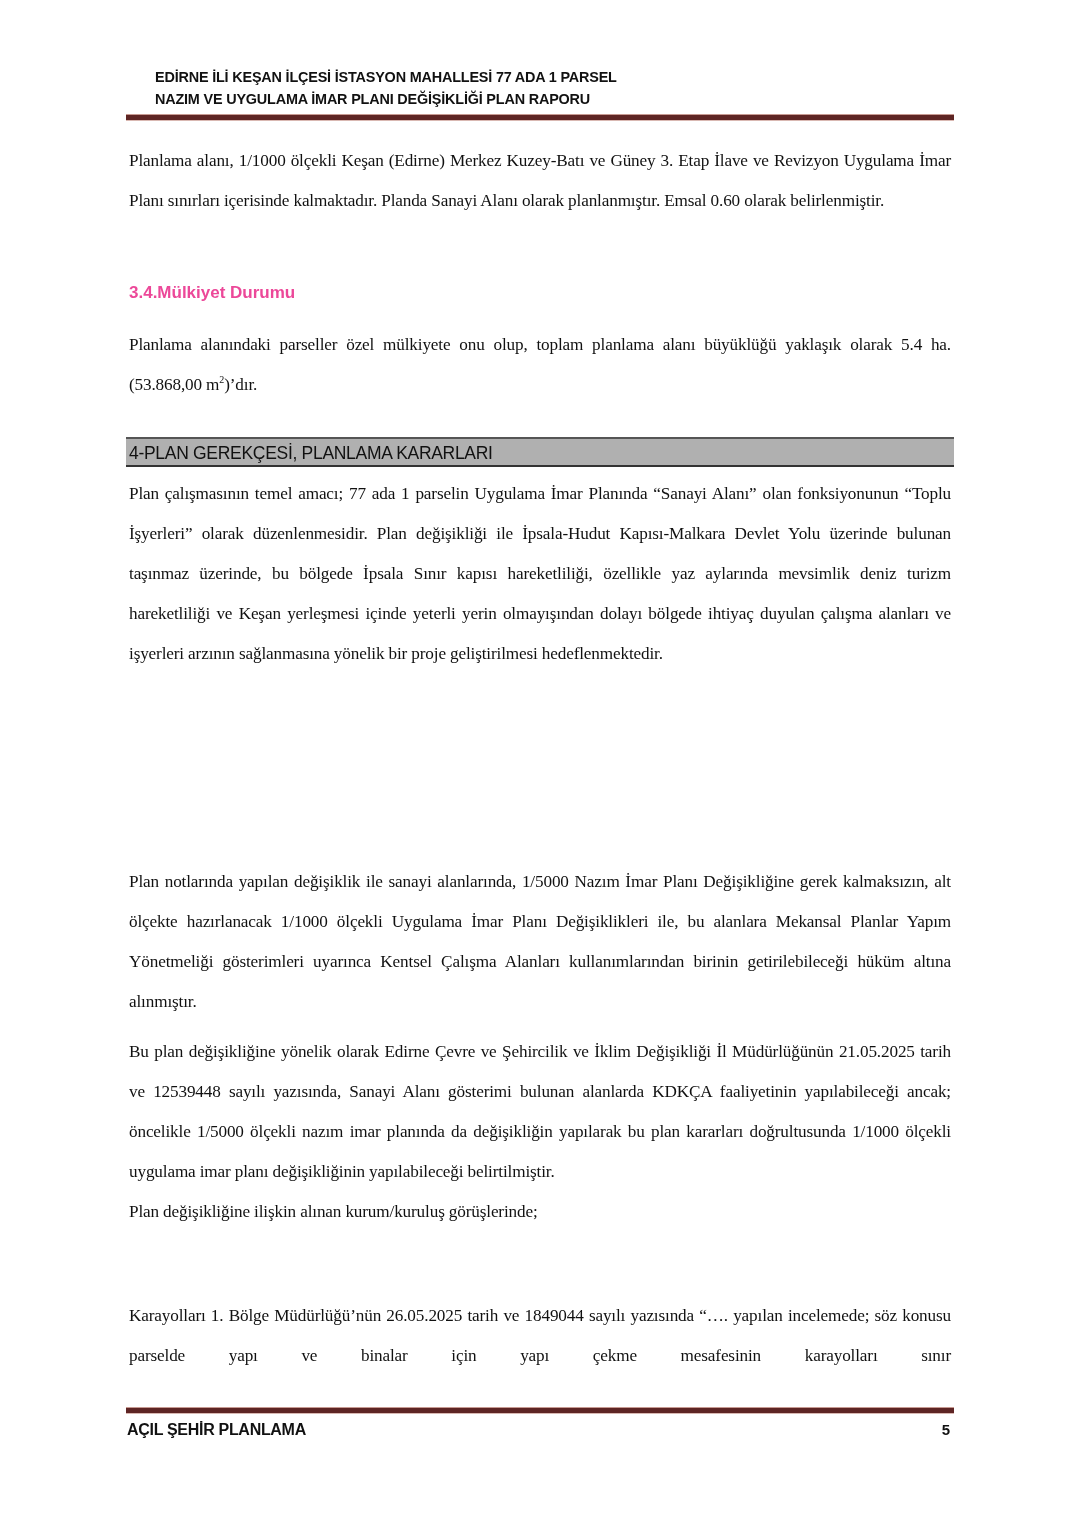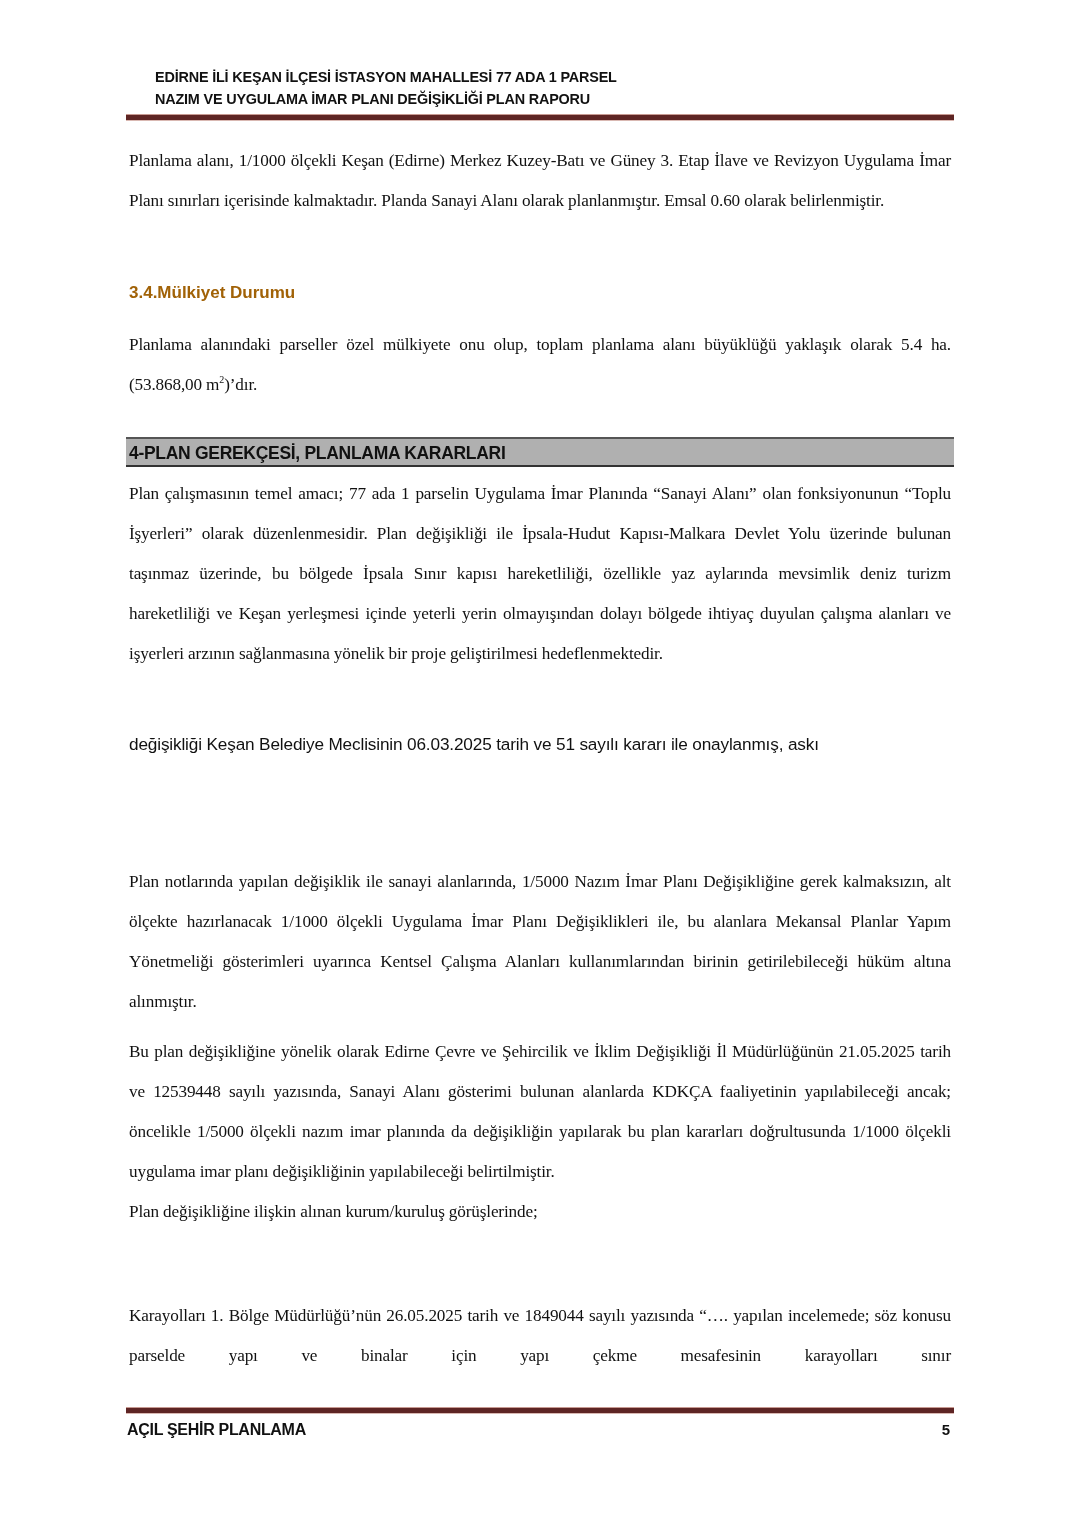--- a/index.html
+++ b/index.html
@@ -69,38 +69,38 @@
     }
     .left {
       text-align: left;
     }
     .sub-heading {
       position: absolute;
       left: 129px;
       font-weight: bold;
       font-size: 17px;
       line-height: 24px;
-      color: #a16207;
+      color: #ec4899;
     }
     .section-bar {
       position: absolute;
       left: 126px;
       top: 437px;
       width: 828px;
       height: 30px;
       background: #b0b0b0;
       border-top: 2px solid #555555;
       border-bottom: 2px solid #333333;
       box-sizing: border-box;
     }
     .section-bar span {
       position: absolute;
       left: 3px;
       top: 2px;
-      font-weight: bold;
+      font-weight: normal;
       font-size: 17.5px;
       line-height: 24px;
       color: #111;
       letter-spacing: -0.3px;
     }
     .footer-left {
       position: absolute;
       left: 127px;
       top: 1420px;
       font-weight: bold;
@@ -151,21 +151,20 @@
 
 <div class="section-bar">
   <span>4-PLAN GEREKÇESİ, PLANLAMA KARARLARI</span>
 </div>
 
 <div class="body-text" style="top:474px;">
   <p>Plan çalışmasının temel amacı; 77 ada 1 parselin Uygulama İmar Planında “Sanayi Alanı” olan fonksiyonunun “Toplu İşyerleri” olarak düzenlenmesidir. Plan değişikliği ile İpsala-Hudut Kapısı-Malkara Devlet Yolu üzerinde bulunan taşınmaz üzerinde, bu bölgede İpsala Sınır kapısı hareketliliği, özellikle yaz aylarında mevsimlik deniz turizm hareketliliği ve Keşan yerleşmesi içinde yeterli yerin olmayışından dolayı bölgede ihtiyaç duyulan çalışma alanları ve işyerleri arzının sağlanmasına yönelik bir proje geliştirilmesi hedeflenmektedir.</p>
 </div>
 
 <div class="body-text left" style="top:724px;">
-  <div>değişikliği Keşan Belediye Meclisinin 06.03.2025 tarih ve 51 sayılı kararı ile onaylanmış, askı</div>
 </div>
 
 <div class="body-text" style="top:862px;">
   <p>Plan notlarında yapılan değişiklik ile sanayi alanlarında, 1/5000 Nazım İmar Planı Değişikliğine gerek kalmaksızın, alt ölçekte hazırlanacak 1/1000 ölçekli Uygulama İmar Planı Değişiklikleri ile, bu alanlara Mekansal Planlar Yapım Yönetmeliği gösterimleri uyarınca Kentsel Çalışma Alanları kullanımlarından birinin getirilebileceği hüküm altına alınmıştır.</p>
 </div>
 
 <div class="body-text" style="top:1032px;">
   <p>Bu plan değişikliğine yönelik olarak Edirne Çevre ve Şehircilik ve İklim Değişikliği İl Müdürlüğünün 21.05.2025 tarih ve 12539448 sayılı yazısında, Sanayi Alanı gösterimi bulunan alanlarda KDKÇA faaliyetinin yapılabileceği ancak; öncelikle 1/5000 ölçekli nazım imar planında da değişikliğin yapılarak bu plan kararları doğrultusunda 1/1000 ölçekli uygulama imar planı değişikliğinin yapılabileceği belirtilmiştir.</p>
 </div>
 

